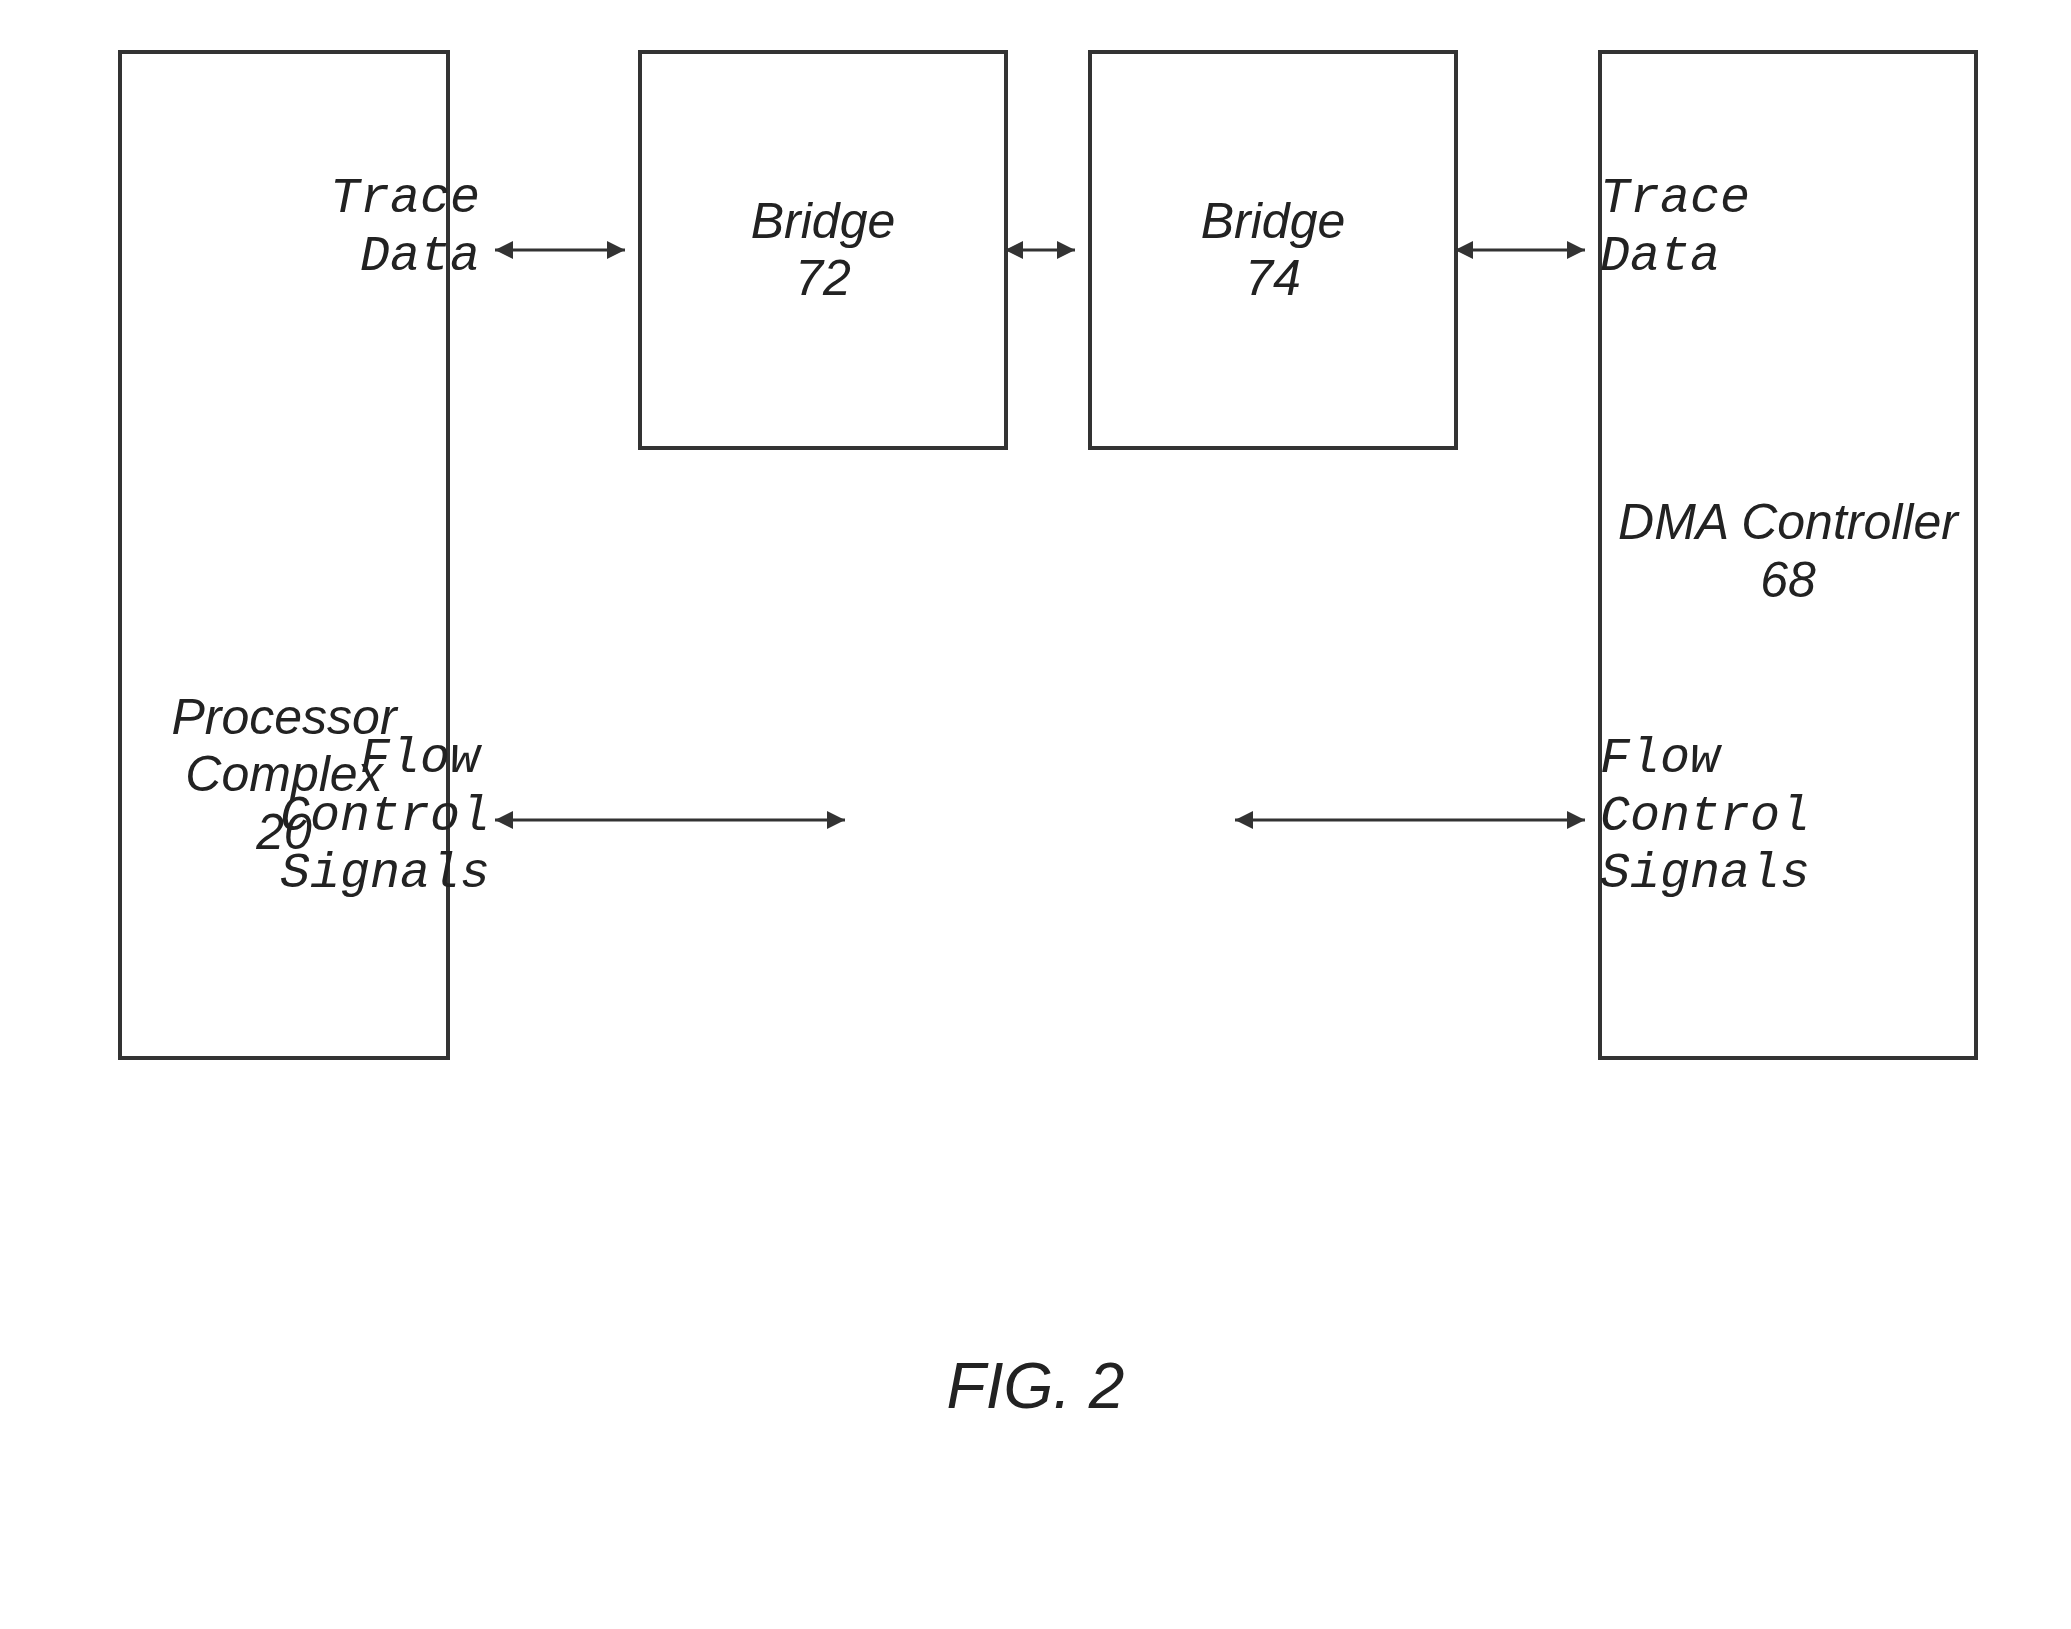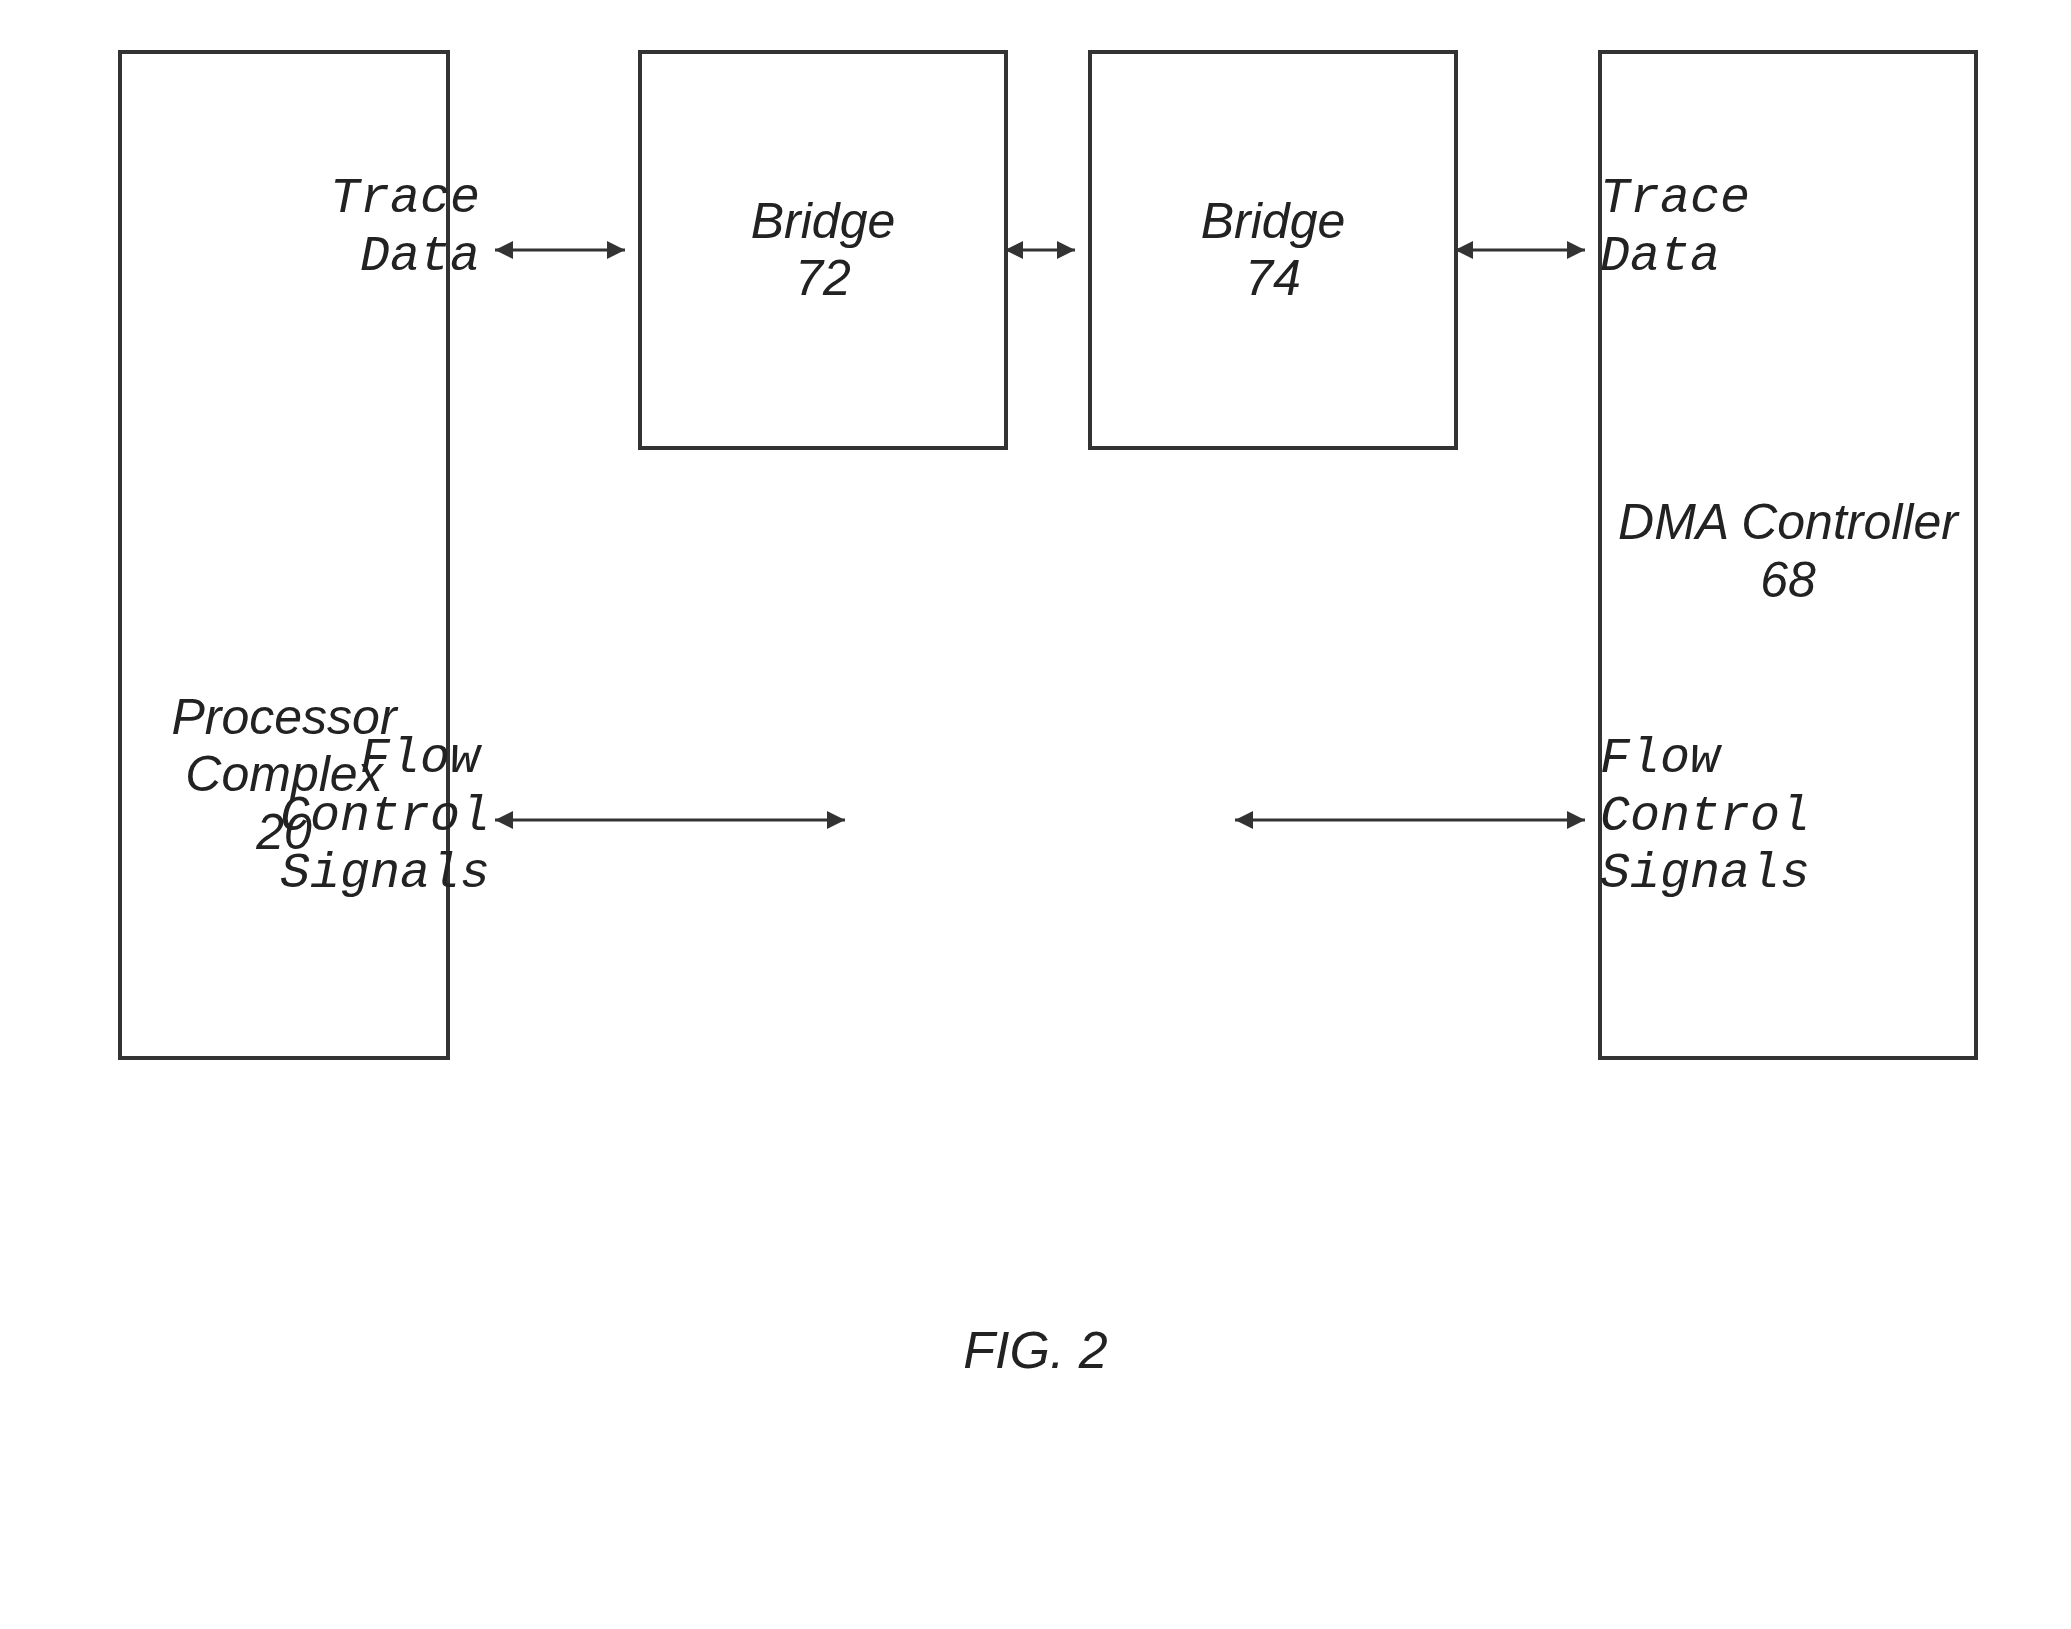--- a/index.html
+++ b/index.html
@@ -34,24 +34,25 @@
   }
   .label {
     position: absolute;
     font-size: 50px;
     line-height: 1.15;
     text-align: center;
     font-family: Liberation Mono, monospace;
   }
   .figcap {
     position: absolute;
-    font-size: 52px;
+    font-size: 64px;
     font-style: italic;
     text-align: center;
     width: 100%;
+    margin-top: 29px;
   }
   svg.arrow {
     position: absolute;
     overflow: visible;
   }
 </style>
 </head>
 <body>
 
 <div class="canvas">

